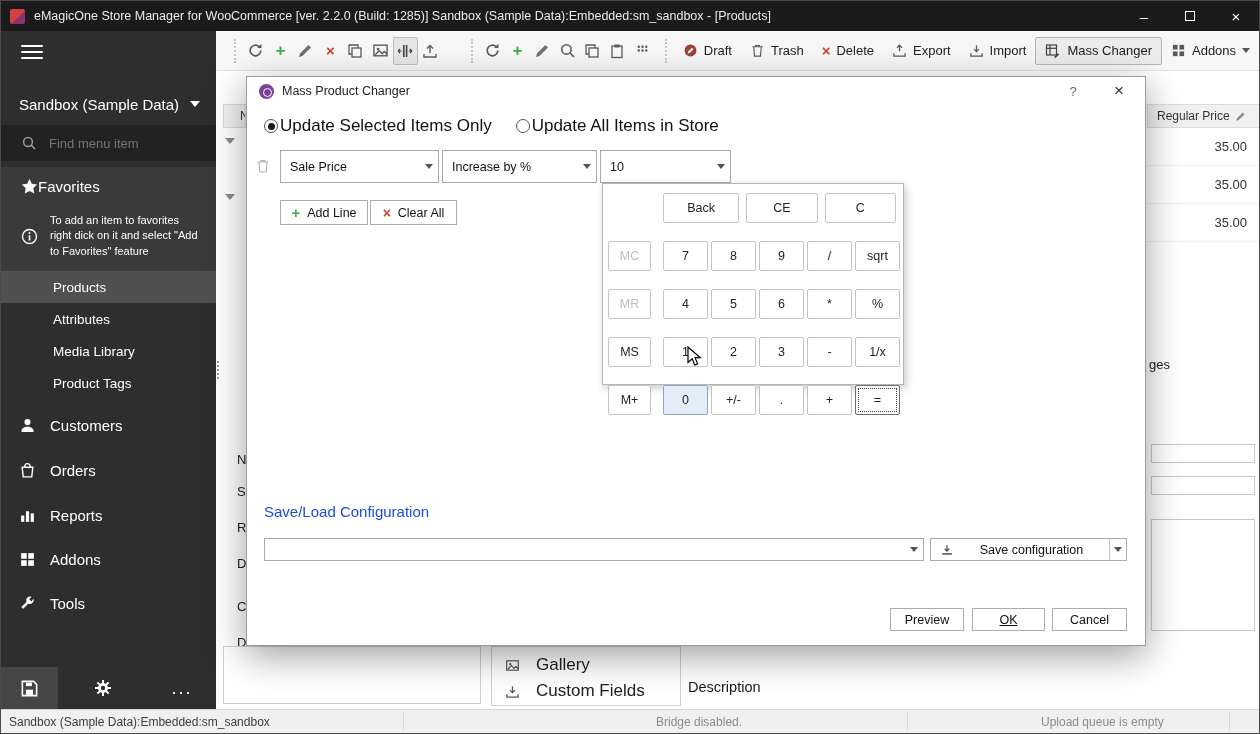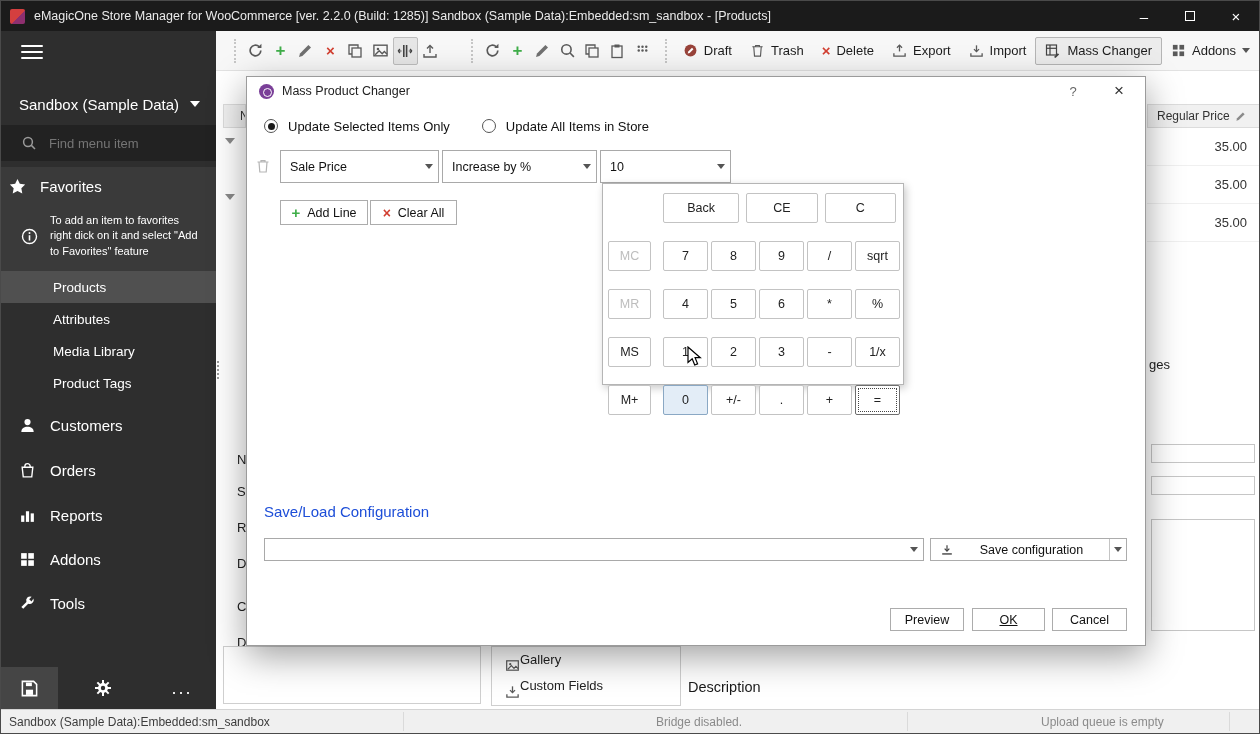--- a/index.html
+++ b/index.html
@@ -24,21 +24,21 @@
   .srow{display:flex;align-items:center}
   #burger-row{height:42px;padding-left:20px}
   .bars{width:22px}
   .bars div{height:2px;background:#fff;margin:4px 0;border-radius:1px}
   #store-row{height:34px;margin-top:14px;padding:0 16px 0 18px;font-size:15px;
     justify-content:space-between}
   .tri-w{width:0;height:0;border-left:5px solid transparent;border-right:5px solid transparent;
     border-top:6px solid #fff}
   #search-row{height:36px;margin-top:4px;background:#222;padding-left:20px;gap:12px;color:#9a9a9a}
   #search-input{background:transparent;border:none;outline:none;color:#a9a9a9;font-size:13px;width:140px}
-  #fav-row{height:38px;margin-top:6px;background:#3a3a3a;padding-left:8px;gap:14px;font-size:15px}
+  #fav-row{height:38px;margin-top:6px;background:#3a3a3a;padding-left:20px;font-size:15px}
   #info-row{background:#3a3a3a;padding:8px 12px 12px 20px;display:flex;gap:12px;
     font-size:11px;line-height:1.4}
   #info-row .txt{width:152px}
   .nav-item{height:34px;display:flex;align-items:center;padding-left:18px;gap:14px;font-size:15px}
   .nav-item.grp{height:36px}
   .nav-sub{height:32px;display:flex;align-items:center;padding-left:52px;font-size:13.5px}
   .sel{background:#505050}
   .mt6{margin-top:6px}.mt8{margin-top:8px}.mt9{margin-top:9px}
   #side-bottom{position:absolute;bottom:0;left:0;right:0;height:42px;display:flex;align-items:center}
   .sb-zone{height:42px;display:flex;align-items:center;justify-content:center}
@@ -72,35 +72,35 @@
   #price-col{left:1146px;top:103px;width:114px}
   #price-hdr{height:24px;background:#f1f1f1;border:1px solid #dcdcdc;display:flex;
     align-items:center;font-size:12px;color:#333;padding:0 4px 0 9px;gap:5px}
   .price-row{height:38px;border-bottom:1px solid #f0f0f0;display:flex;align-items:center;
     justify-content:flex-end;padding-right:14px;font-size:13px;color:#333}
   #images-frag{left:1148px;top:356px;font-size:13px;color:#222}
   .rfield{left:1150px;width:104px;border:1px solid #c6c6c6;background:#fff}
   #panel-left{left:222px;top:645px;width:258px;height:58px;border:1px solid #cfcfcf;background:#fff}
   #panel-tabs{left:490px;top:645px;width:190px;height:60px;border:1px solid #cfcfcf;background:#fff;
     padding:5px 0 0 13px}
-  .ptab{display:flex;gap:0;height:26px;font-size:13px;color:#222}
+  .ptab{display:flex;align-items:center;gap:16px;height:26px;font-size:17px;color:#222}
   #desc-label{left:687px;top:678px;font-size:14.5px;color:#1a1a1a}
 
   
   #modal{position:absolute;left:245px;top:75px;width:900px;height:570px;background:#fff;
     border:1px solid #9b9b9b;box-shadow:0 10px 34px rgba(0,0,0,.38);z-index:20}
   #modal-hdr{height:28px;display:flex;align-items:center;padding:0 12px;gap:8px}
   #modal-logo{width:15px;height:15px;border-radius:50%;background:#7a3f98;position:relative;flex:none}
   #modal-logo::after{content:"";position:absolute;left:4px;top:4px;width:7px;height:7px;
     border:1.5px solid #fff;border-radius:50%}
   #modal-title{font-size:12.5px;color:#222}
   #modal-help{margin-left:auto;color:#666;font-size:13px;width:20px;text-align:center}
   #modal-close{width:28px;text-align:center;font-size:17px;color:#333;margin-left:14px}
   .mrow{position:absolute;display:flex;align-items:center}
-  #radio-row{left:17px;top:40px;height:18px;gap:10px;font-size:13px;color:#111}
+  #radio-row{left:17px;top:40px;height:18px;gap:2px;font-size:17px;color:#111}
   .radio{width:14px;height:14px;border:1px solid #555;border-radius:50%;background:#fff;
     display:inline-flex;align-items:center;justify-content:center;flex:none}
   .radio.on::after{content:"";width:7px;height:7px;border-radius:50%;background:#1a1a1a}
   #radio2{margin-left:22px}
   .combo{position:relative;border:1px solid #a9a9a9;background:#fff;font-size:12.5px;color:#111;
     display:flex;align-items:center;padding:0 22px 0 9px;height:33px}
   .combo .arr{position:absolute;right:1px;top:1px;bottom:1px;width:17px;display:flex;
     align-items:center;justify-content:center}
   #combo-field{position:absolute;left:33px;top:73px;width:159px}
   #combo-op{position:absolute;left:195px;top:73px;width:155px}

